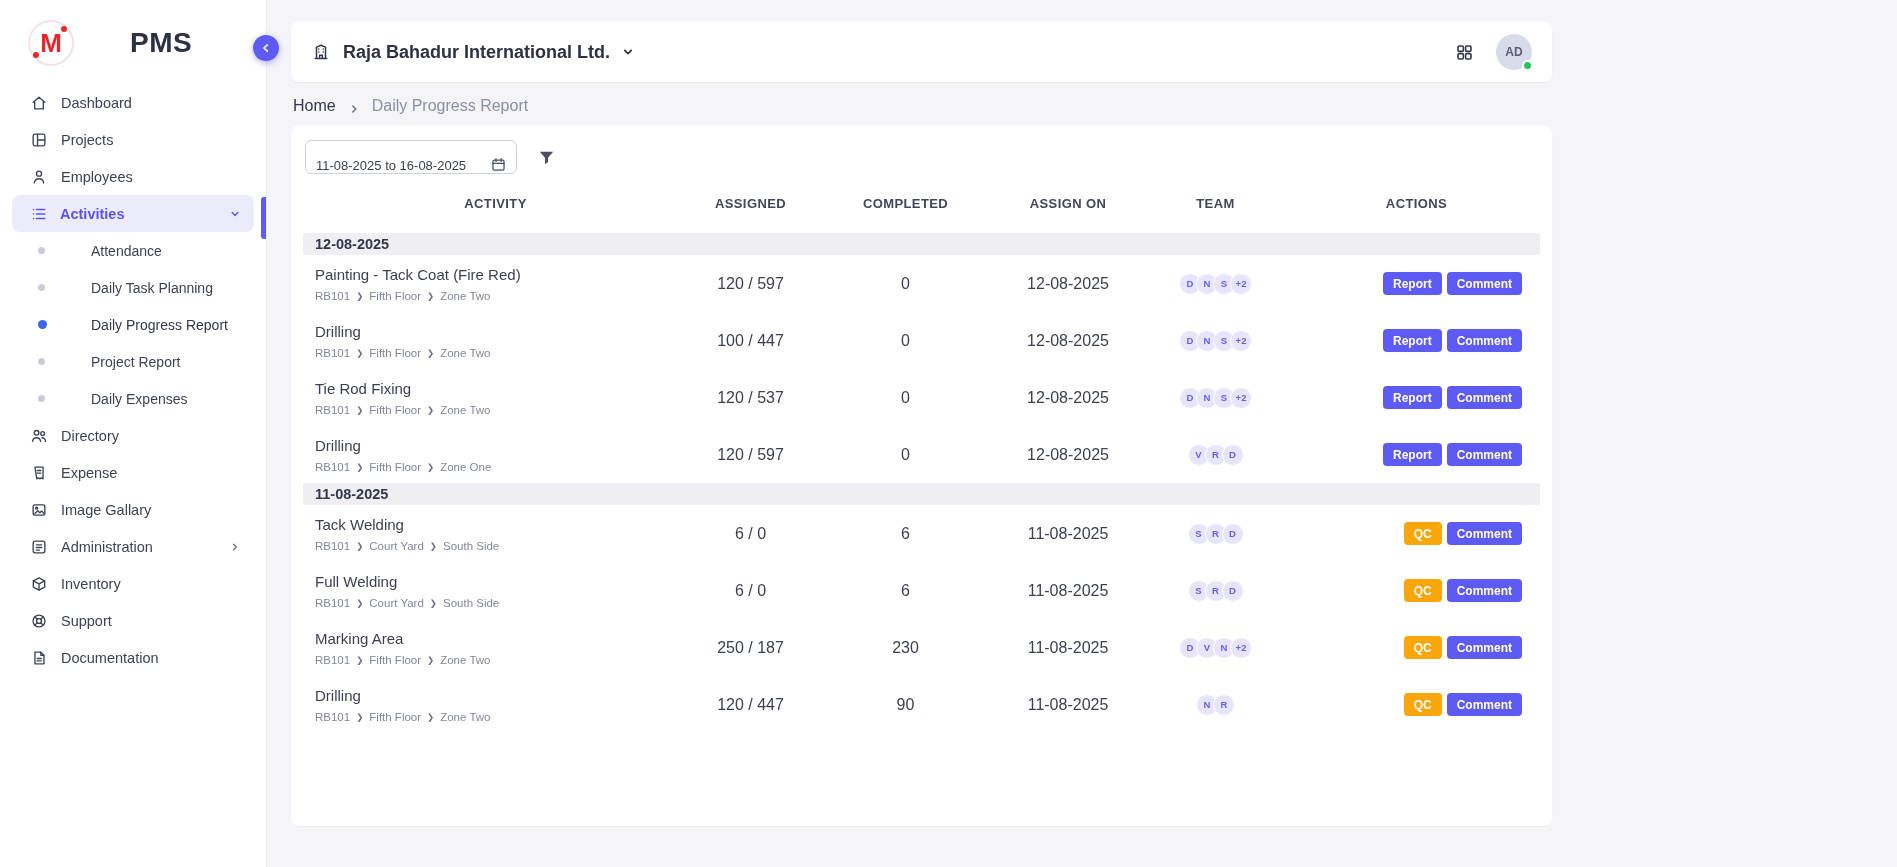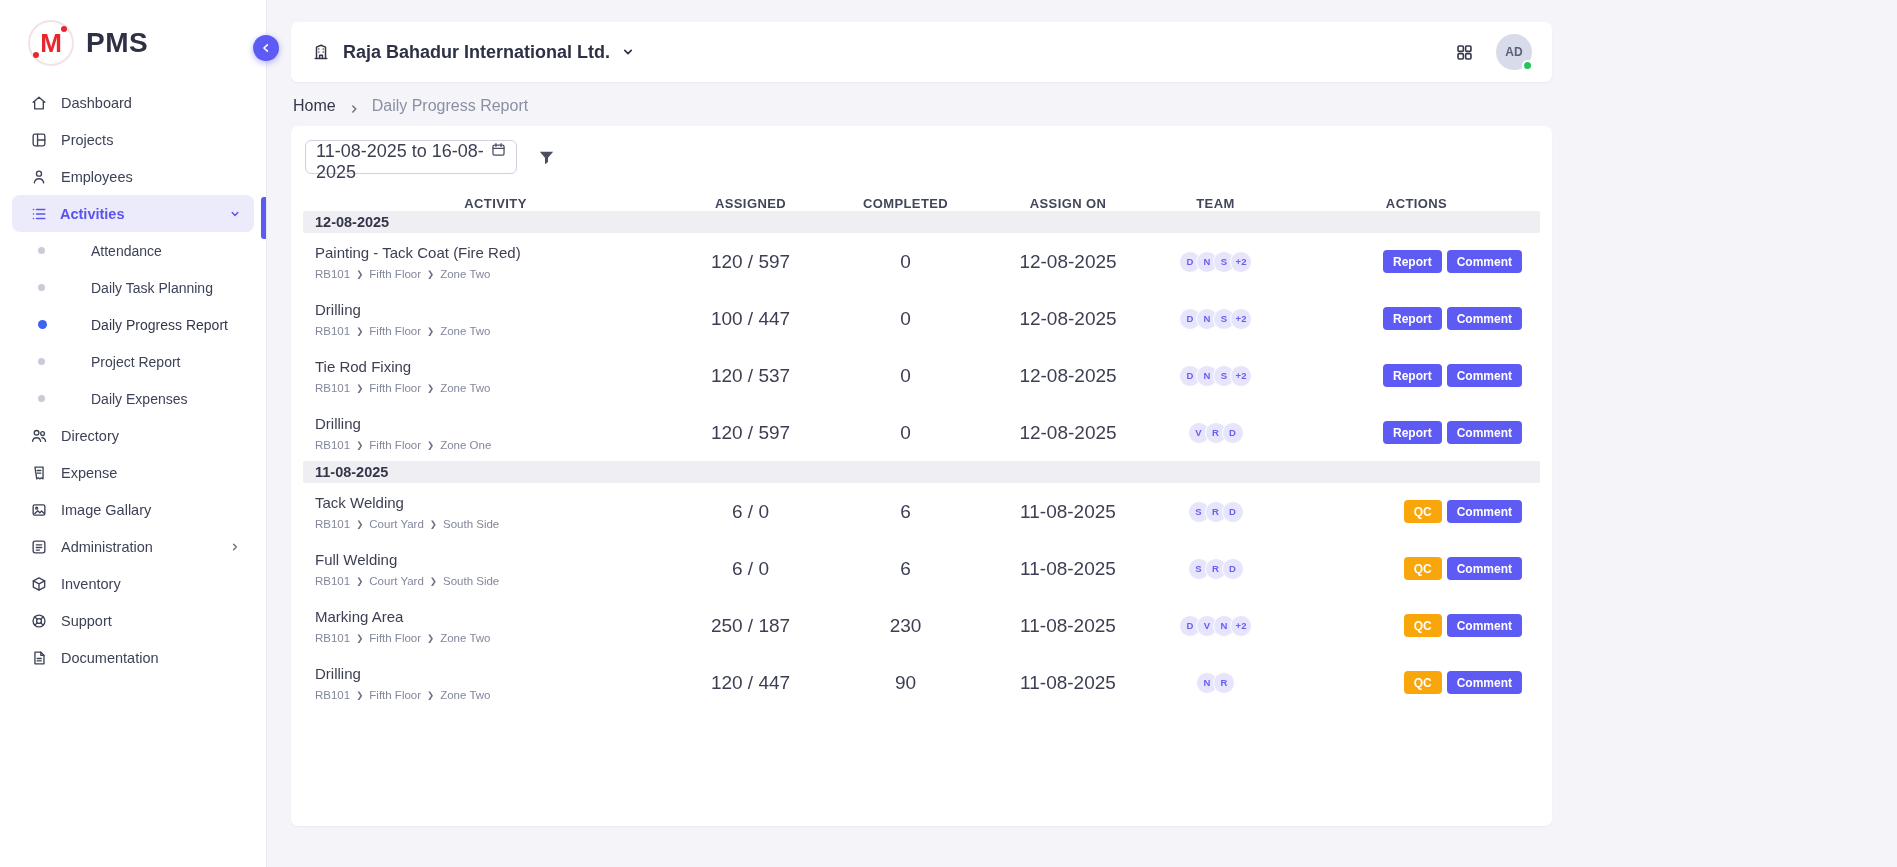--- a/index.html
+++ b/index.html
@@ -19,21 +19,21 @@
   }
   .logo-row { display:flex; align-items:center; gap:12px; padding:20px 0 16px 28px; }
   .logo-mark {
     width:46px; height:46px; border-radius:50%;
     border:2px solid #f3e2e3; display:flex; align-items:center; justify-content:center;
     position:relative; color:#e8262d; font-weight:bold; font-size:26px;
   }
   .ldot { position:absolute; width:6px; height:6px; border-radius:50%; background:#e8262d; }
   .ldot1 { top:4px; right:5px; }
   .ldot2 { bottom:6px; left:3px; }
-  .logo-text { font-size:28px; font-weight:bold; color:#2e3145; letter-spacing:.5px; }
+  .logo-text { font-size:28px; font-weight:bold; color:#2e3145; letter-spacing:.5px;margin-left:44px; }
   .collapse-btn {
     position:absolute; right:-13px; top:35px; width:26px; height:26px; border-radius:50%;
     background:#5e5af4; border:none; color:#fff; display:flex; align-items:center; justify-content:center;
     cursor:pointer; z-index:10; box-shadow:0 2px 6px rgba(94,90,244,.45);
   }
   .active-bar {
     position:absolute; right:0; top:197px; width:5px; height:42px;
     background:#5e5af4; border-radius:3px 0 0 3px;
   }
   .nav { padding:2px 12px 0 12px; }
@@ -79,39 +79,39 @@
   .bc-sep { color:#6a6e82; }
   .bc-current { color:#8a8fa3; }
 
   .card {
     background:#fff; border-radius:7px; padding:10px 12px;
     box-shadow:0 1px 2px rgba(20,20,40,.04); min-height:700px;
   }
   .filter-row { display:flex; align-items:center; gap:20px; margin:4px 2px 12px 2px; }
   .date-input {
     width:212px; height:34px; border:1px solid #ced2de; border-radius:6px;
-    display:flex; align-items:flex-start; justify-content:space-between;
-    padding:0 9px 0 10px; font-size:18px; color:#3c3f52; cursor:pointer; background:#fff;
+    display:flex; align-items:flex-end; justify-content:space-between;
+    padding:0 9px 0 10px; font-size:13px; color:#3c3f52; cursor:pointer; background:#fff;
   }
   .date-input .cal { color:#4a4e60; }
   .funnel { cursor:pointer; }
 
   .thead, .trow { display:grid; grid-template-columns:385px 125px 185px 140px 155px 247px; align-items:center; }
-  .thead { padding:10px 0 0 0; }
+  .thead { padding:10px 0 22px 0; }
   .th { text-align:center; font-size:13px; font-weight:bold; color:#43465a; letter-spacing:.4px; }
   .group-bar {
     background:#efeff3; border-radius:2px; padding:3px 12px;
     font-weight:bold; font-size:14.5px; color:#33364a;
   }
   .trow { padding:9px 0; min-height:57px; }
   .td-act { padding-left:12px; }
   .act-name { font-size:15px; color:#3c3f52; }
   .act-path { display:flex; align-items:center; gap:6px; font-size:11.5px; color:#82879b; margin-top:7px; }
   .psep { font-size:8.5px; color:#6a6f82; }
-  .num { text-align:center; font-size:19px; color:#3c3f52; }
+  .num { text-align:center; font-size:16px; color:#3c3f52; }
   .team { display:flex; justify-content:center; }
   .chip {
     width:22px; height:22px; border-radius:50%; background:#e6e5fb; color:#6760ef;
     font-size:9.5px; font-weight:bold; display:flex; align-items:center; justify-content:center;
     border:1.5px solid #fff; margin-left:-5px; cursor:pointer;
   }
   .chip:first-child { margin-left:0; }
   .actions { display:flex; gap:5px; justify-content:flex-end; padding-right:18px;align-items:center; }
   .btn {
     height:23px; padding:0 10px; border:none; border-radius:4px; color:#fff;

